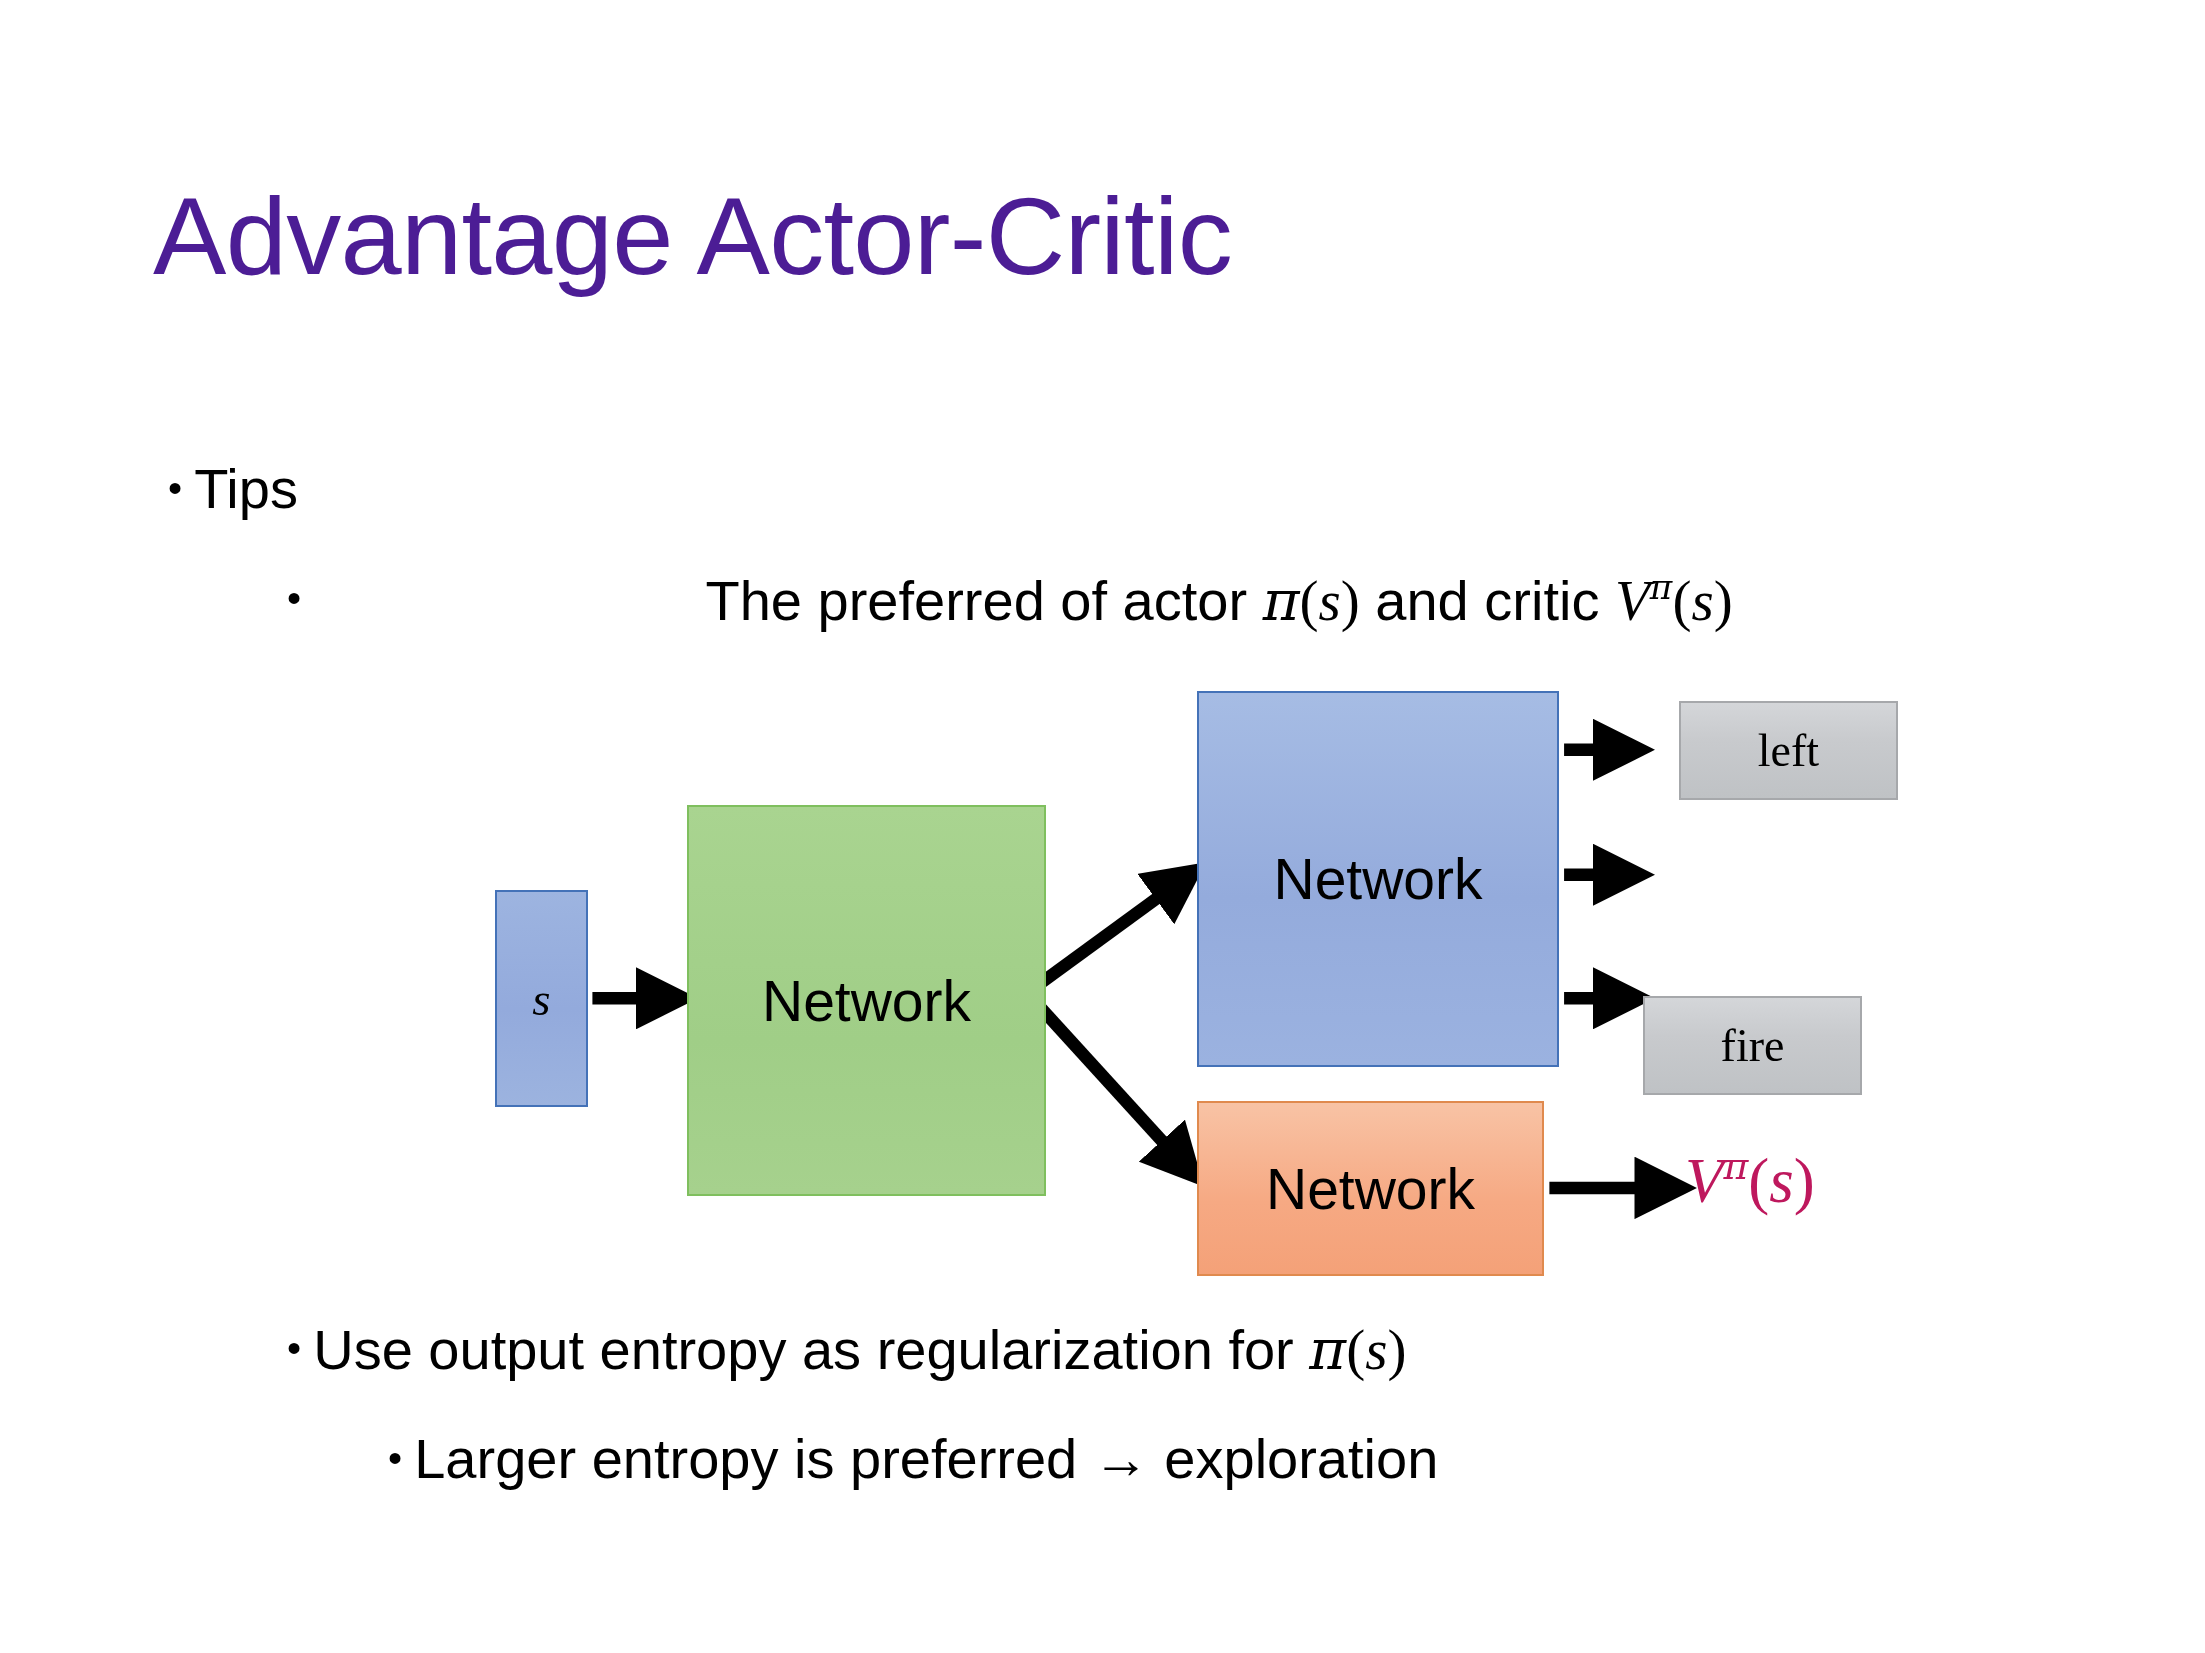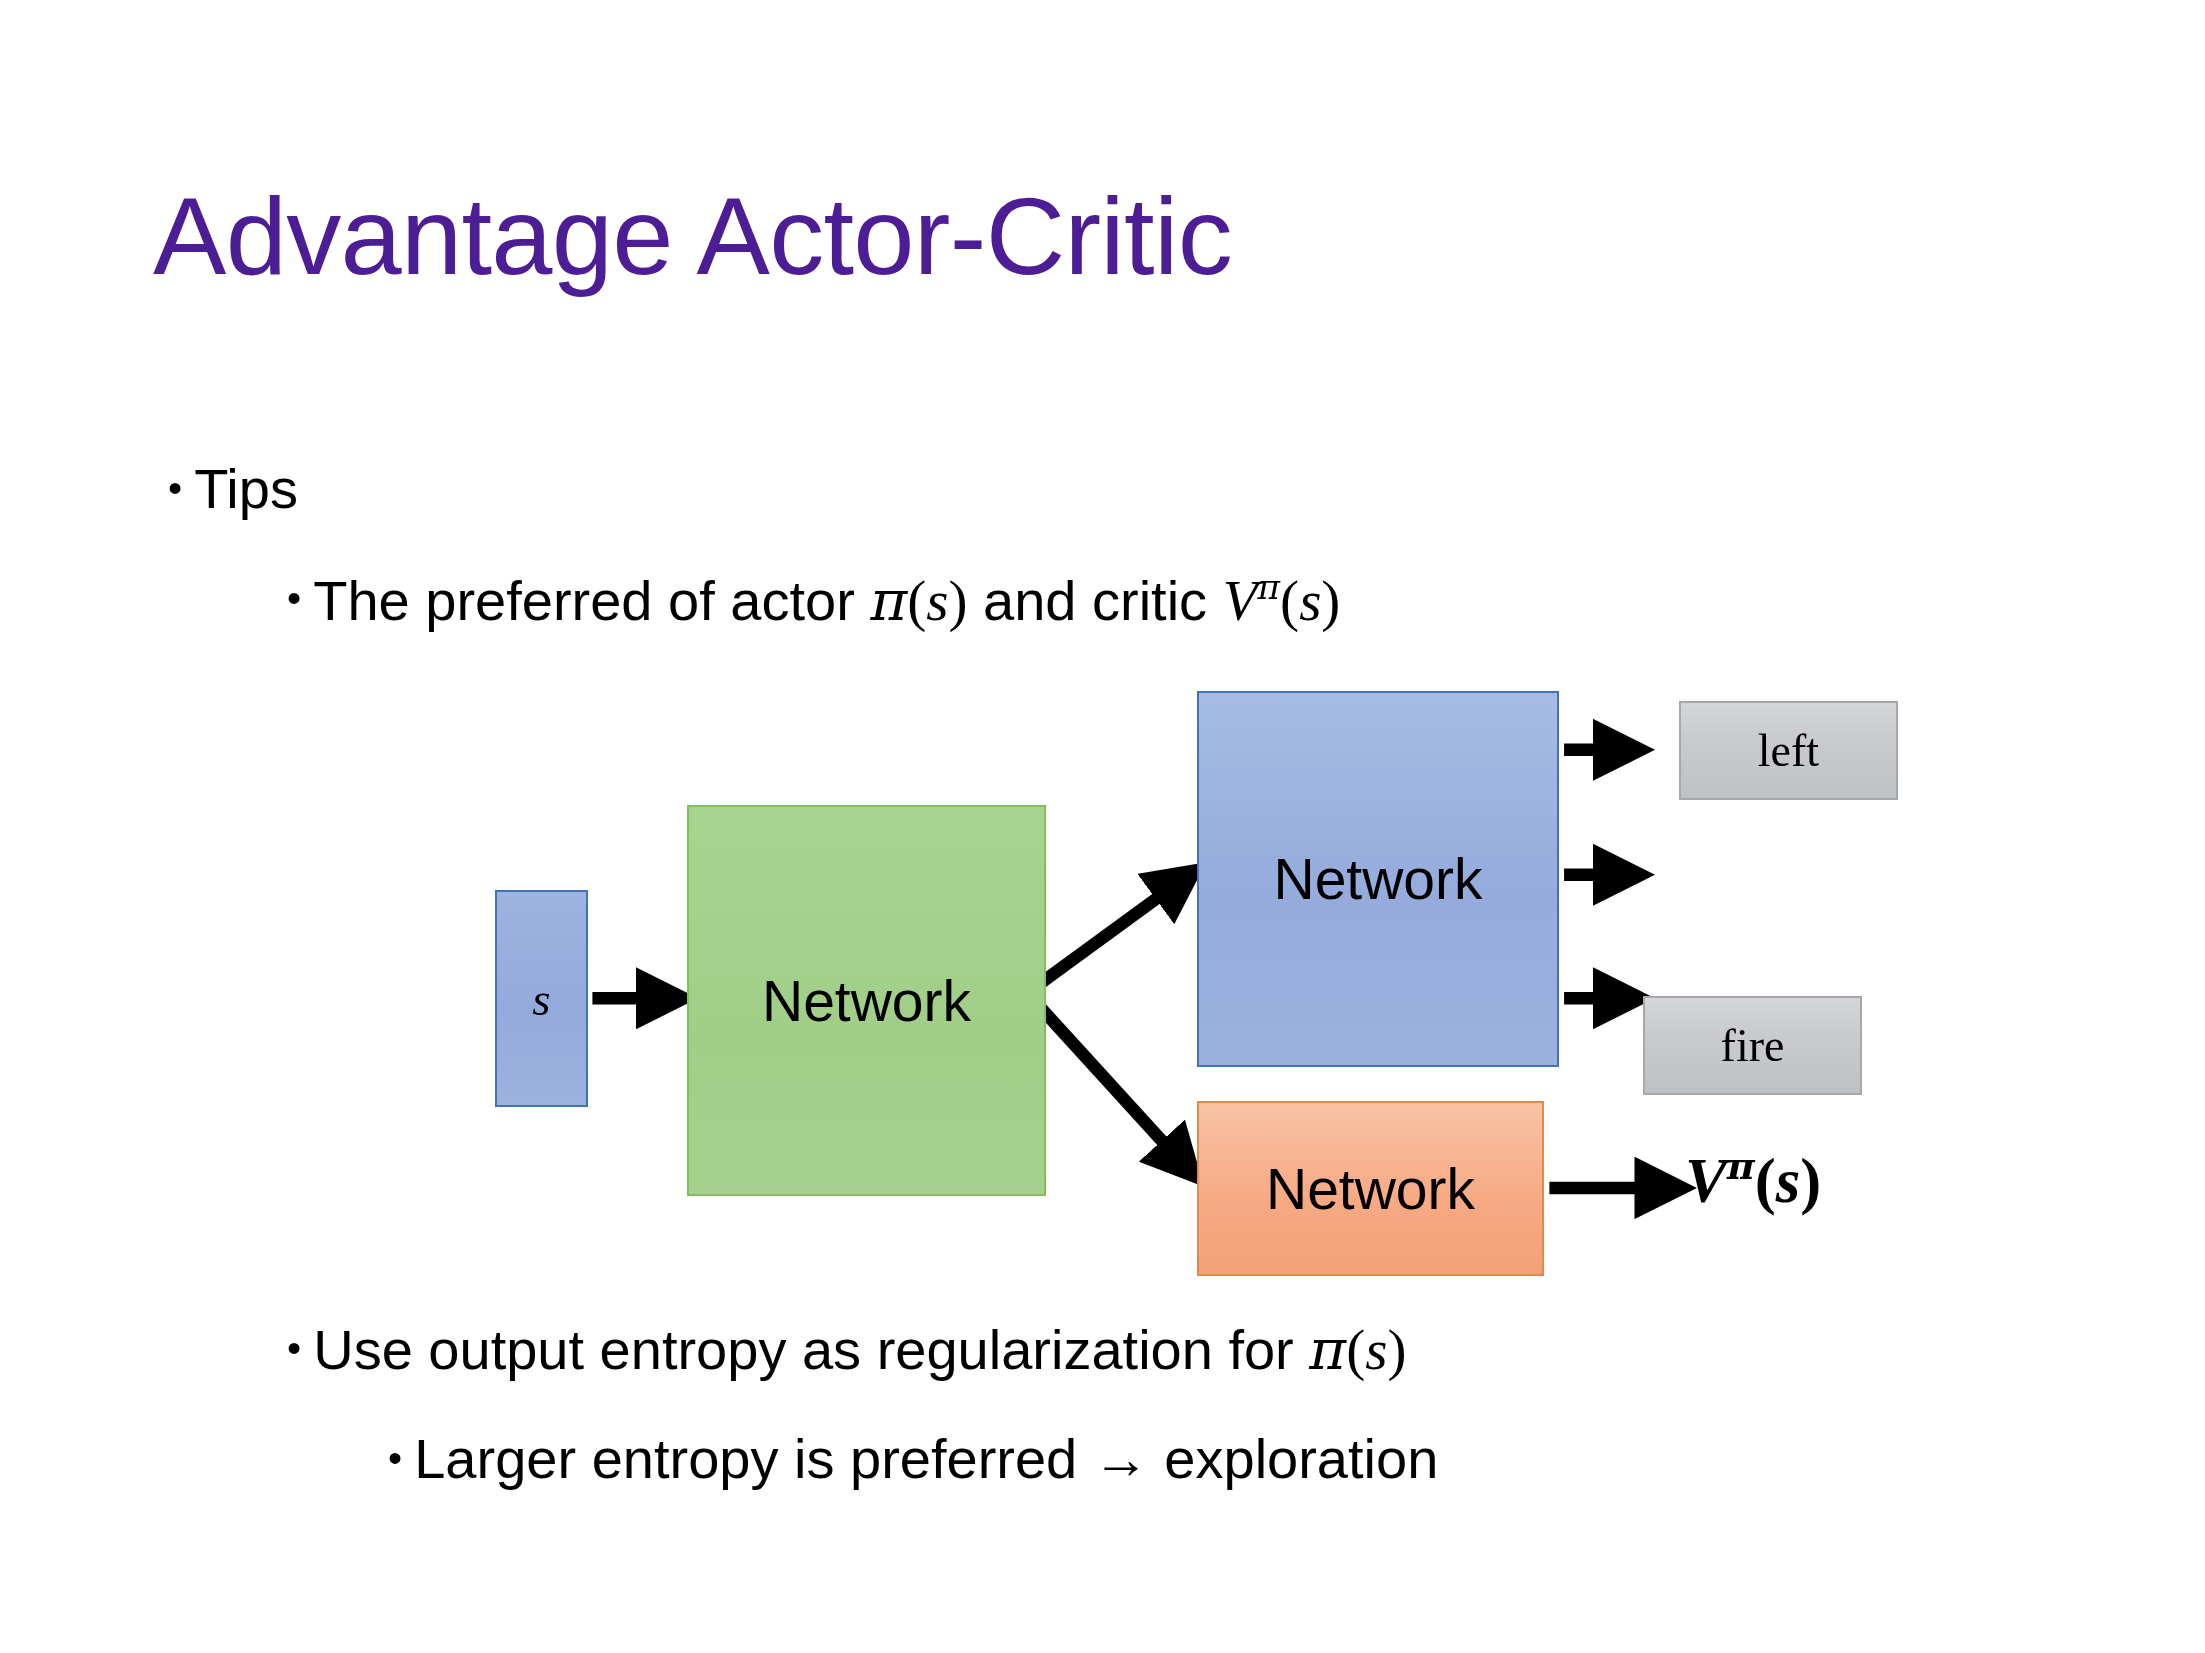--- a/index.html
+++ b/index.html
@@ -40,20 +40,21 @@
   .bullet .dot {
     flex: 0 0 auto;
     font-size: 0.72em;
     line-height: 1;
     padding-right: 0.30em;
     position: relative;
     top: 0.30em;
   }
   .bullet .txt {
     flex: 1 1 auto;
+    text-align: center;
   }
 
   #bullet-tips {
     left: 168px;
     top: 456px;
     font-size: 56px;
     line-height: 1.18;
     white-space: nowrap;
   }
 
@@ -178,22 +179,21 @@
   #out-fire  { top: 996px; }
 
   #label-vpi {
     position: absolute;
     left: 1685px;
     top: 1144px;
     font-family: "Liberation Serif", serif;
     font-style: italic;
     font-size: 63px;
     white-space: nowrap;
-    color: #000000;
-    font-weight: bold;
+    color: #be185d;
   }
   #label-vpi .par { font-style: normal; }
 
   svg.arrows {
     position: absolute;
     left: 0; top: 0;
     width: 2205px; height: 1654px;
   }
 </style>
 </head>

